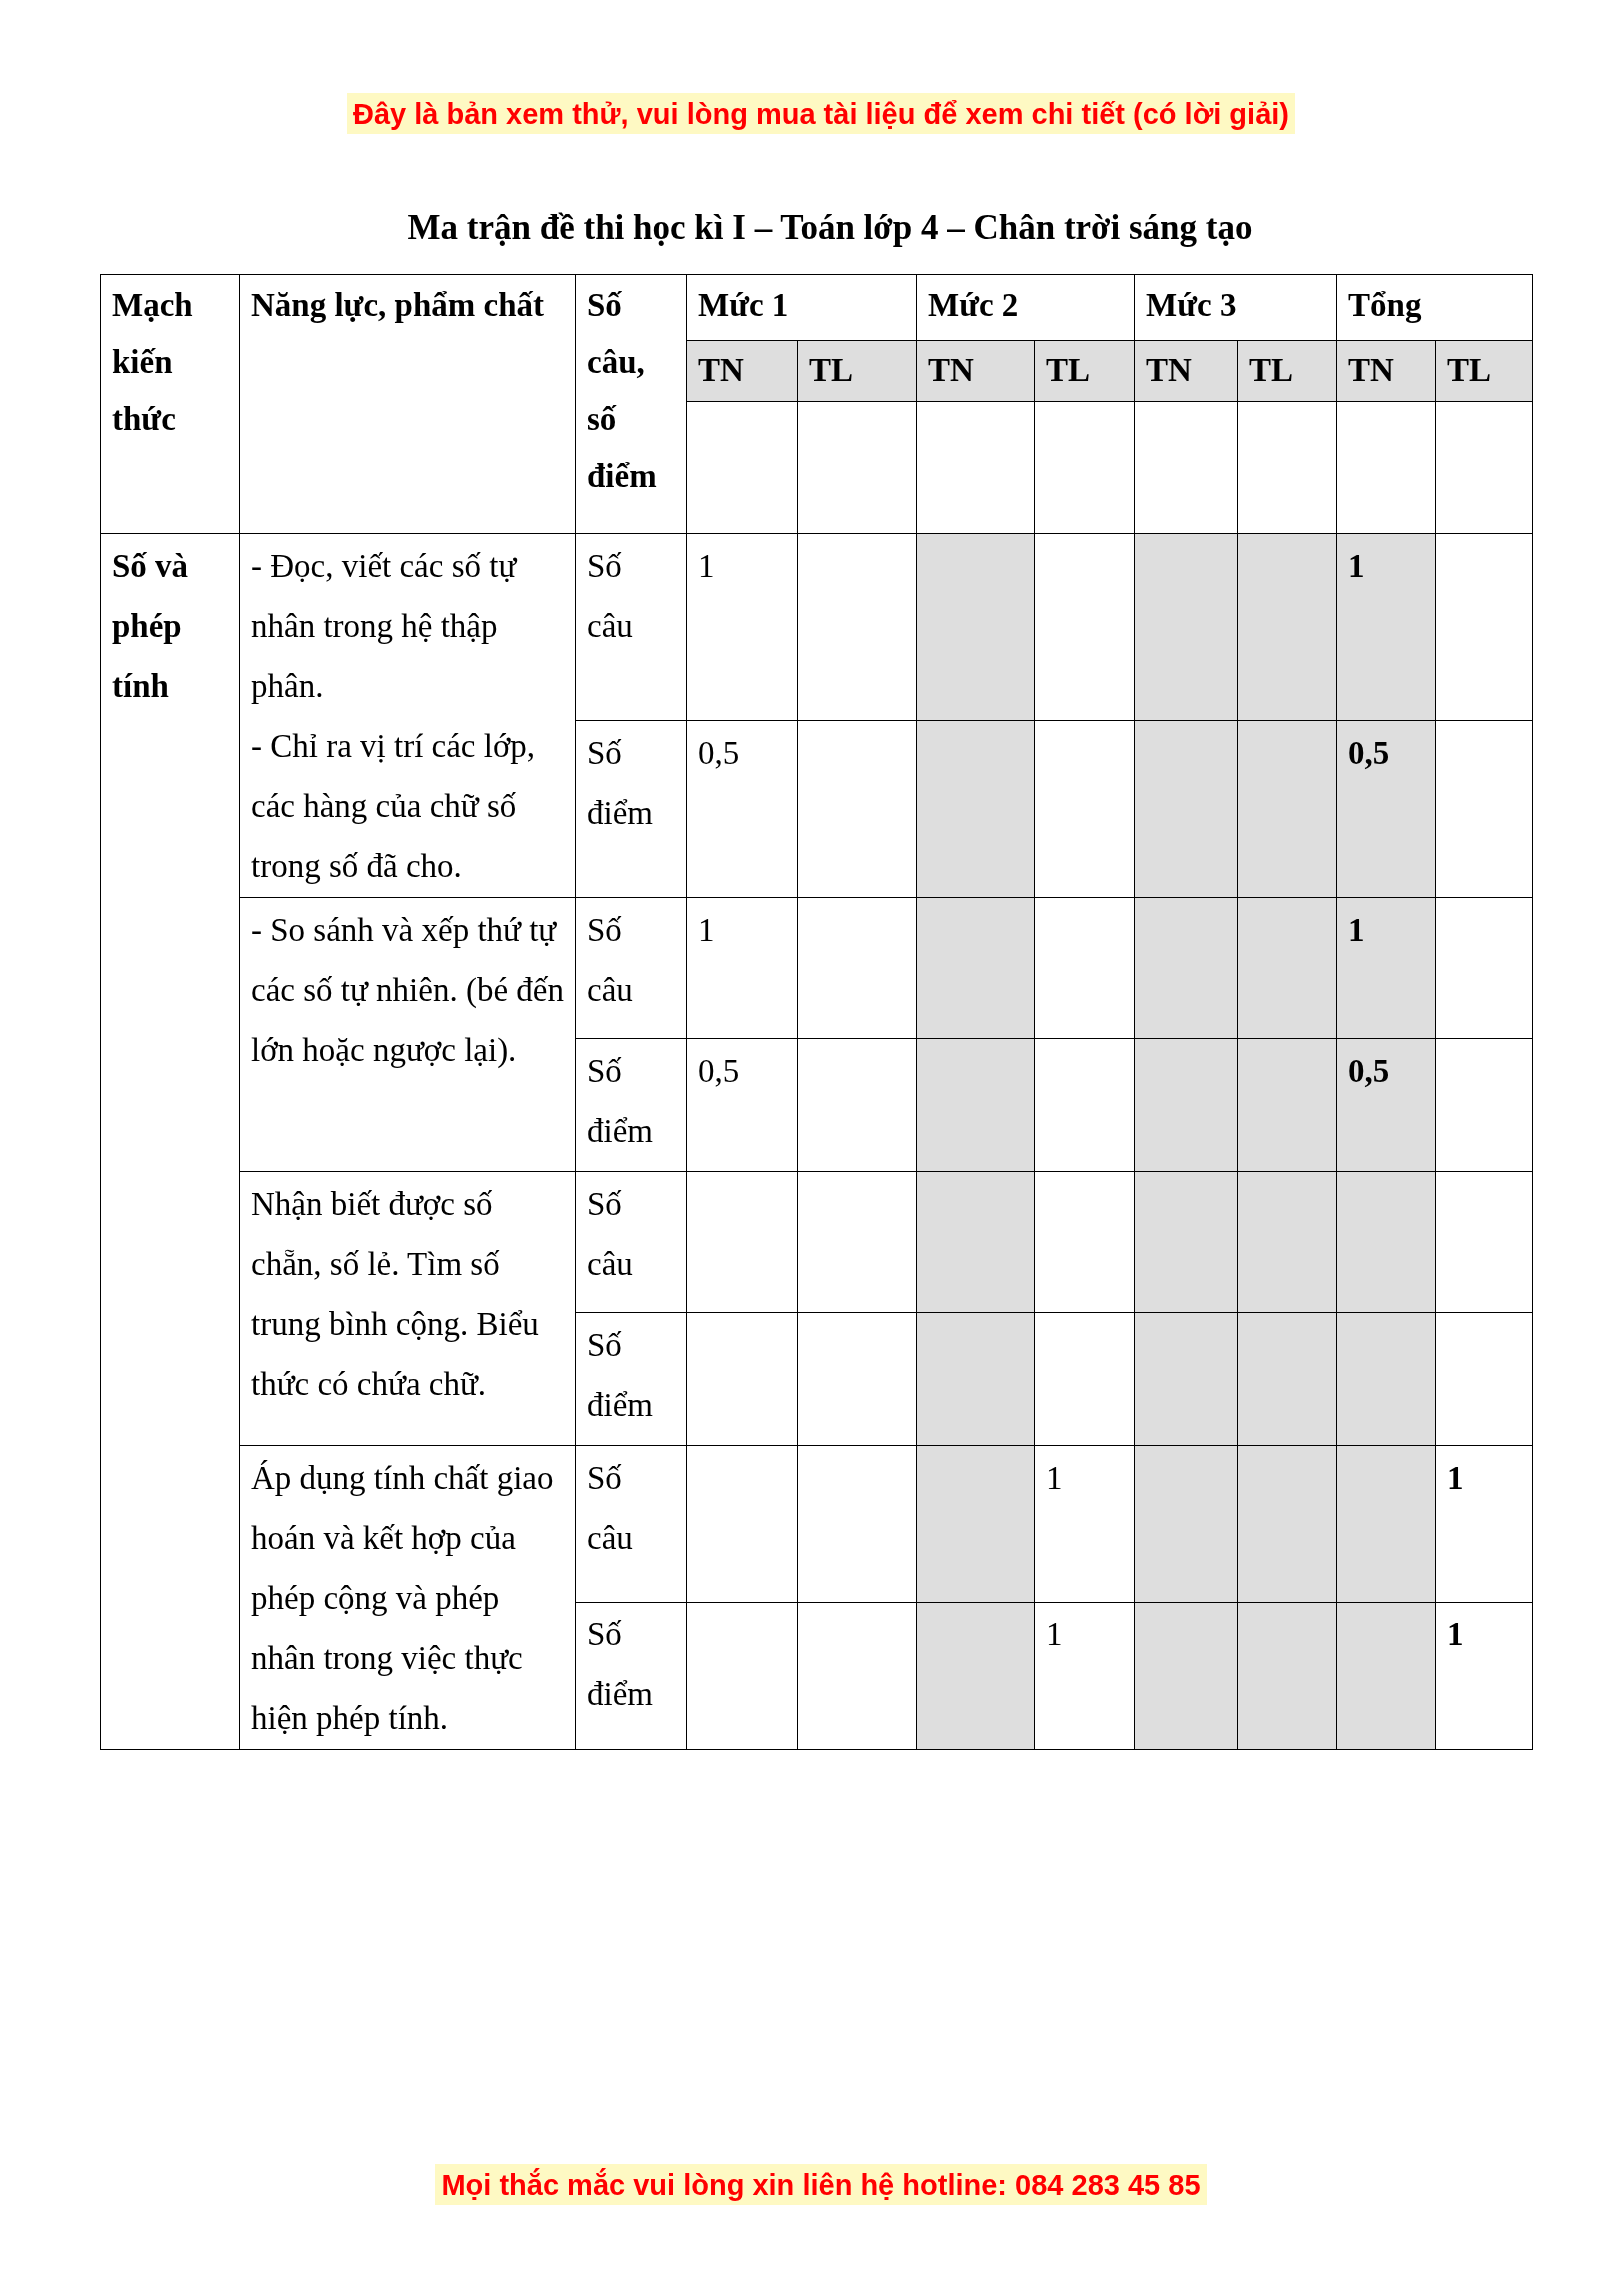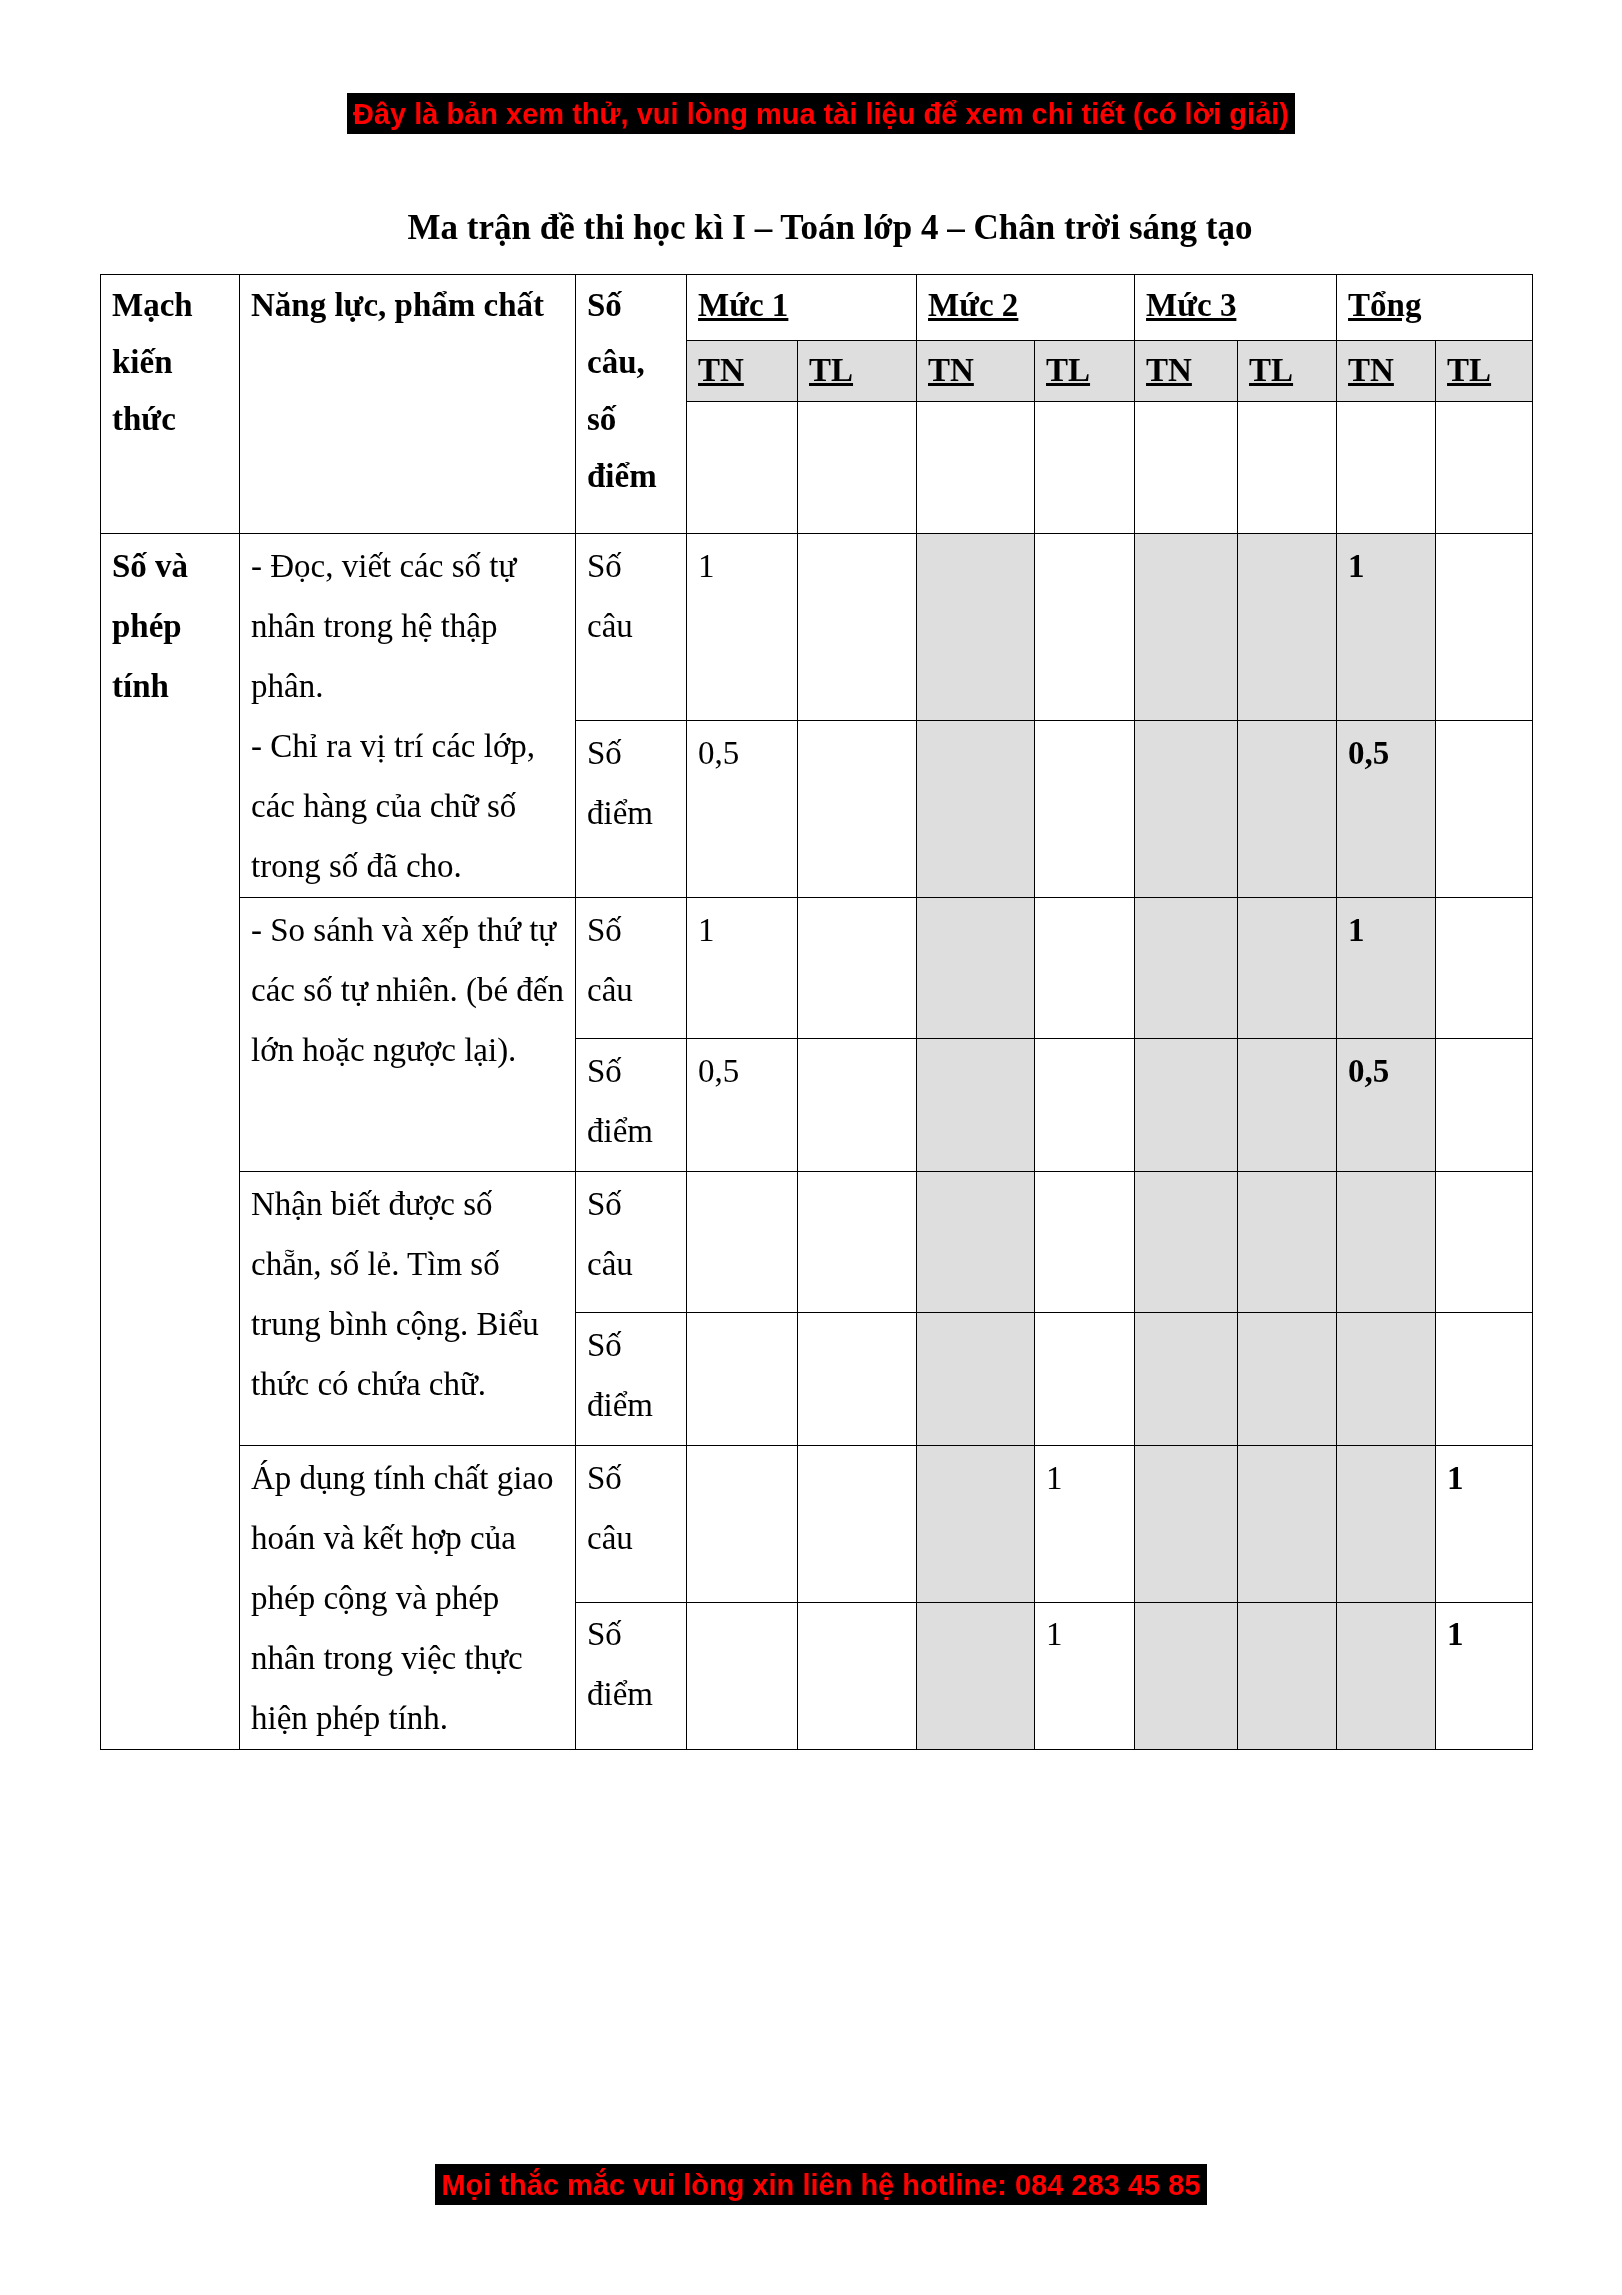--- a/index.html
+++ b/index.html
@@ -18,21 +18,21 @@
   .banner {
     position: absolute;
     left: 0;
     width: 100%;
     text-align: center;
   }
   .top-banner { top: 93px; }
   .bottom-banner { top: 2164px; }
   .highlight {
     display: inline-block;
-    background: #000000;
+    background: #fef9c3;
     color: #ff0000;
     font-family: "Liberation Sans", sans-serif;
     font-weight: bold;
     font-size: 29px;
     line-height: 38px;
     padding: 1.6px 6.3px;
     margin-left: 19px;
   }
 
   .title {
@@ -60,21 +60,21 @@
     border: 1.6px solid #000000;
     vertical-align: top;
     font-size: 33px;
     line-height: 60px;
     padding: 1.6px 11px;
     text-align: left;
     word-wrap: break-word;
   }
 
   td.b { font-weight: bold; }
-  td.c { text-align: center; text-decoration: underline; }
+  td.c { text-align: center; }
   td.shade { background: #dedede; }
   td.just { text-align: justify; }
   td.pre { white-space: pre-line; }
 
   tr.row-h1 > td { height: 66px; line-height: 57px; }
   tr.row-h2 > td { height: 61px; line-height: 55px; background: #dedede; }
   tr.row-h3 > td { height: 132px; }
   tr.row-cau > td { height: 141px; }
   tr.row-diem > td { height: 133px; }
 </style>

